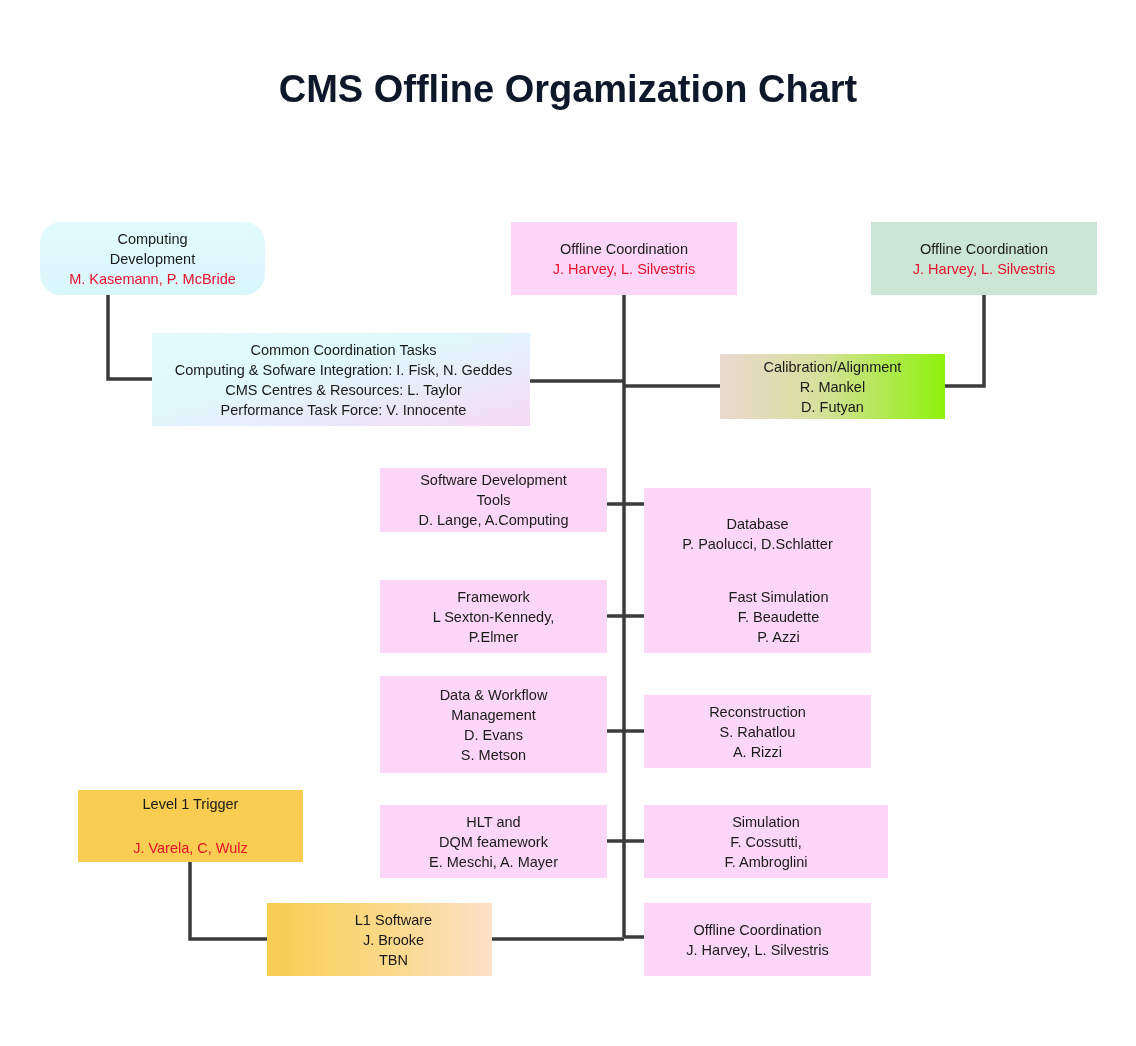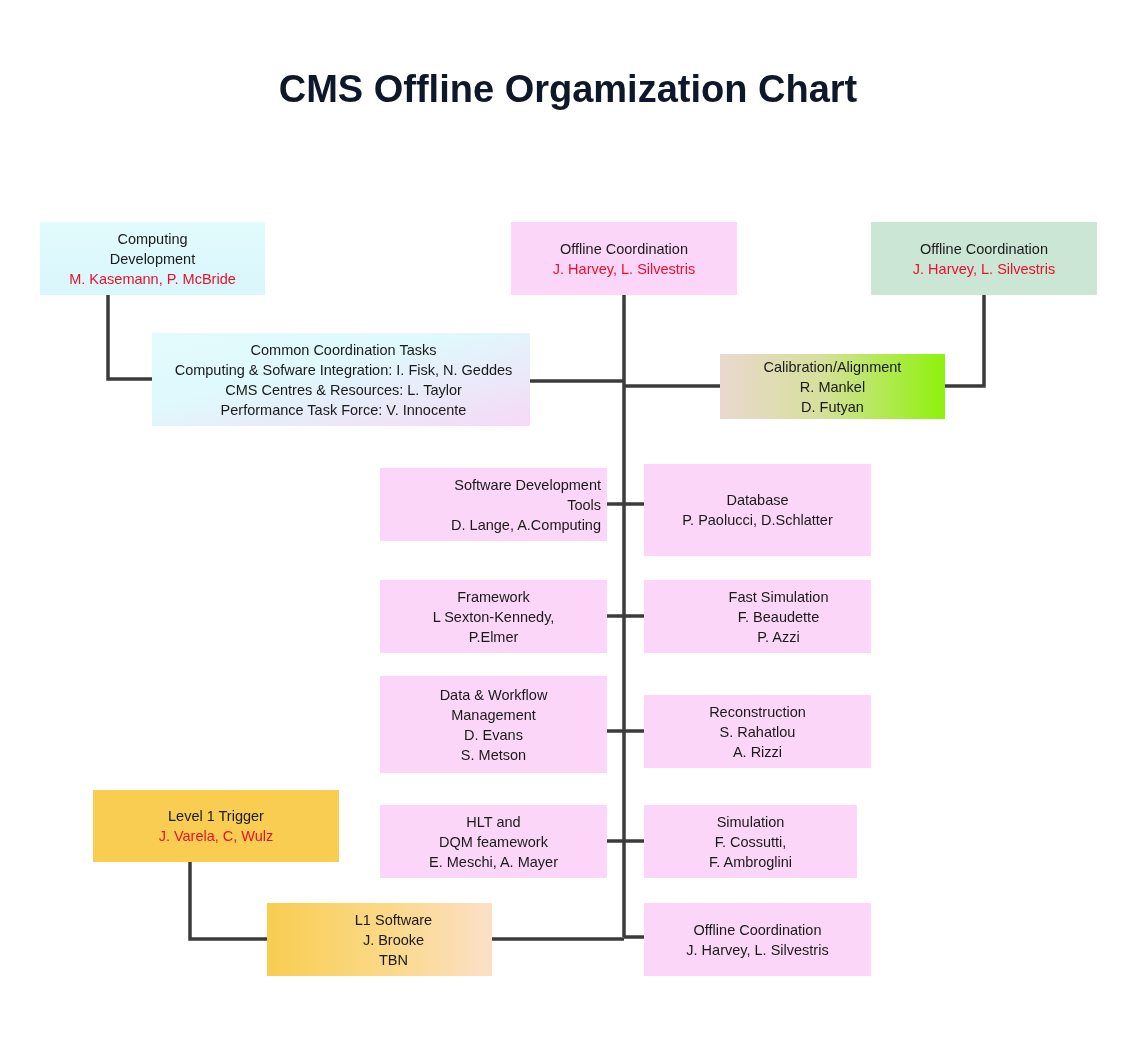--- a/index.html
+++ b/index.html
@@ -93,21 +93,21 @@
       <path d="M 624 504 L 607 504"></path>
       <path d="M 624 616 L 607 616"></path>
       <path d="M 624 731 L 607 731"></path>
       <path d="M 624 841 L 607 841"></path>
 
       <path d="M 190 862 L 190 939 L 267 939"></path>
       <path d="M 492 939 L 624 939"></path>
     </g>
   </svg>
 
-  <div class="node fill-cyan" style="left:40px; top:222px; width:225px; height:73px;">
+  <div class="node fill-cyan" style="left:40px; top:222px; width:225px; height:73px;border-radius:21px;">
     <span class="line name">Computing</span>
     <span class="line name">Development</span>
     <span class="line red">M. Kasemann, P. McBride</span>
   </div>
 
   <div class="node fill-pink" style="left:511px; top:222px; width:226px; height:73px;">
     <span class="line name">Offline Coordination</span>
     <span class="line red">J. Harvey, L. Silvestris</span>
   </div>
 
@@ -122,27 +122,27 @@
     <span class="line name">CMS Centres &amp; Resources: L. Taylor</span>
     <span class="line name">Performance Task Force: V. Innocente</span>
   </div>
 
   <div class="node fill-greengrad" style="left:720px; top:354px; width:225px; height:65px;">
     <span class="line name">Calibration/Alignment</span>
     <span class="line name">R. Mankel</span>
     <span class="line name">D. Futyan</span>
   </div>
 
-  <div class="node fill-pink" style="left:380px; top:468px; width:227px; height:73px;text-align:right;">
+  <div class="node fill-pink" style="left:380px; top:468px; width:227px; height:64px;">
     <span class="line name">Software Development</span>
     <span class="line name">Tools</span>
     <span class="line name">D. Lange, A.Computing</span>
   </div>
 
-  <div class="node fill-pink" style="left:644px; top:464px; width:227px; height:92px;">
+  <div class="node fill-pink" style="left:644px; top:488px; width:227px; height:92px;">
     <span class="line name">Database</span>
     <span class="line name">P. Paolucci, D.Schlatter</span>
   </div>
 
   <div class="node fill-pink" style="left:380px; top:580px; width:227px; height:73px;">
     <span class="line name">Framework</span>
     <span class="line name">L Sexton-Kennedy,</span>
     <span class="line name">P.Elmer</span>
   </div>
 
@@ -164,27 +164,27 @@
     <span class="line name">S. Rahatlou</span>
     <span class="line name">A. Rizzi</span>
   </div>
 
   <div class="node fill-pink" style="left:380px; top:805px; width:227px; height:73px;">
     <span class="line name">HLT and</span>
     <span class="line name">DQM feamework</span>
     <span class="line name">E. Meschi, A. Mayer</span>
   </div>
 
-  <div class="node fill-pink" style="left:644px; top:805px; width:213px; height:73px;">
+  <div class="node fill-pink" style="left:644px; top:805px; width:244px; height:73px;">
     <span class="line name">Simulation</span>
     <span class="line name">F. Cossutti,</span>
     <span class="line name">F. Ambroglini</span>
   </div>
 
-  <div class="node fill-yellow" style="left:93px; top:790px; width:246px; height:72px;">
+  <div class="node fill-yellow" style="left:78px; top:790px; width:225px; height:72px;justify-content:space-between;">
     <span class="line name">Level 1 Trigger</span>
     <span class="line red">J. Varela, C, Wulz</span>
   </div>
 
   <div class="node fill-orangegrad" style="left:267px; top:903px; width:225px; height:73px;">
     <span class="line name">L1 Software</span>
     <span class="line name">J. Brooke</span>
     <span class="line name">TBN</span>
   </div>
 

